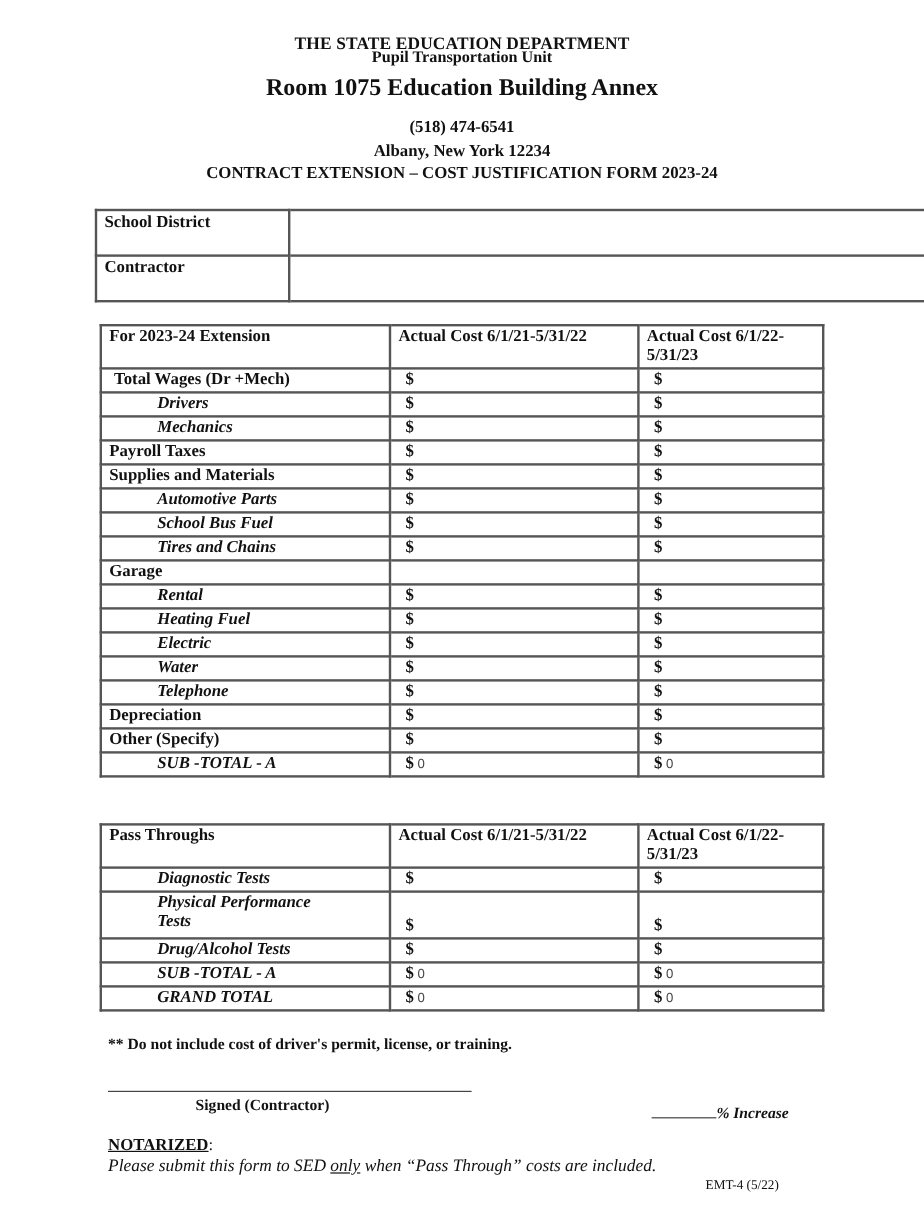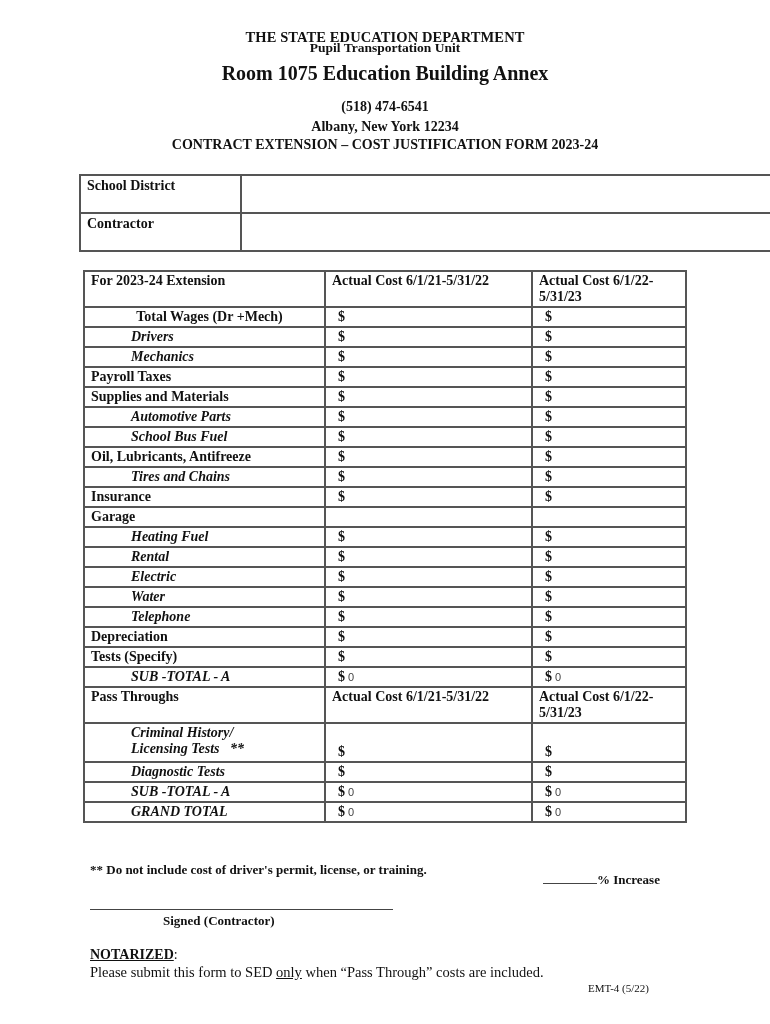--- a/index.html
+++ b/index.html
@@ -20,39 +20,39 @@
   .info td { height:34px; padding-top:2px; }
   .info td.lab { width:153px; }
 
   .costs { left:83px; top:270px; width:604px; }
   .costs td { height:16px; line-height:16px; padding-top:1px; padding-bottom:1px; }
   .costs td.c1 { width:193px; }
   .costs td.c2 { width:193px; padding-left:12px; }
   .costs td.c3 { padding-left:12px; }
   .costs td.hd { padding-left:6px; }
   .ind { padding-left:46px !important;font-style:italic; }
-  .ind1 { padding-left:10px !important;text-align:center; }
+  .ind1 { padding-left:10px !important; }
   .zero { font-family:"Liberation Sans", "DejaVu Sans", sans-serif; font-weight:normal; font-size:11px; color:#444; margin-left:3px; }
 
   .pass { left:83px; top:686px; width:604px; }
   .pass td { line-height:16px; padding-top:1px; padding-bottom:1px; }
   .pass td.c1 { width:193px; }
   .pass td.c2 { width:193px; padding-left:12px; vertical-align:bottom; }
   .pass td.c3 { padding-left:12px; vertical-align:bottom; }
   .pass td.hd { padding-left:6px; vertical-align:top; }
   .pass tr.tall td { height:35px; }
 
   .note { position:absolute; left:90px; top:862px; font-size:13px; font-weight:bold; }
   .sigline { position:absolute; left:90px; top:909px; width:303px; border-top:1.5px solid #444; }
   .siglabel { position:absolute; left:163px; top:913px; font-size:13px; font-weight:bold; }
-  .pct { position:absolute; left:543px; top:871px; font-size:13px; font-weight:bold; }
+  .pct { position:absolute; left:543px; top:919px; font-size:13px; font-weight:bold;font-style:italic; }
   .pct .blank { display:inline-block; width:54px; border-bottom:1.5px solid #444; height:12px; vertical-align:baseline; }
   .notar { position:absolute; left:90px; top:947px; font-size:14px; }
   .notar b { font-weight:bold;text-decoration:underline; }
-  .submit { position:absolute; left:90px; top:964px; font-size:14.5px; }
+  .submit { position:absolute; left:90px; top:964px; font-size:14.5px;font-style:italic; }
   .submit u { text-decoration:underline; }
   .formno { position:absolute; left:588px; top:982px; font-size:11px; }
 </style>
 </head>
 <body>
 
 <div class="hdr h1">THE STATE EDUCATION DEPARTMENT</div>
 <div class="hdr h2">Pupil Transportation Unit</div>
 <div class="hdr h3">Room 1075 Education Building Annex</div>
 <div class="hdr h4">Albany, New York 12234</div>
@@ -108,99 +108,94 @@
     <td class="c1 ind">Automotive Parts</td>
     <td class="c2">$</td>
     <td class="c3">$</td>
   </tr>
   <tr>
     <td class="c1 ind">School Bus Fuel</td>
     <td class="c2">$</td>
     <td class="c3">$</td>
   </tr>
   <tr>
-    <td class="c1">Oil, Lubricants, Antifreeze</td>
-    <td class="c2">$</td>
-    <td class="c3">$</td>
-  </tr>
-  <tr>
     <td class="c1 ind">Tires and Chains</td>
-    <td class="c2">$</td>
-    <td class="c3">$</td>
-  </tr>
-  <tr>
-    <td class="c1">Insurance</td>
     <td class="c2">$</td>
     <td class="c3">$</td>
   </tr>
   <tr>
     <td class="c1">Garage</td>
     <td class="c2"></td>
     <td class="c3"></td>
   </tr>
   <tr>
+    <td class="c1 ind">Rental</td>
+    <td class="c2">$</td>
+    <td class="c3">$</td>
+  </tr>
+  <tr>
     <td class="c1 ind">Heating Fuel</td>
     <td class="c2">$</td>
     <td class="c3">$</td>
   </tr>
   <tr>
-    <td class="c1 ind">Rental</td>
-    <td class="c2">$</td>
-    <td class="c3">$</td>
-  </tr>
-  <tr>
     <td class="c1 ind">Electric</td>
     <td class="c2">$</td>
     <td class="c3">$</td>
   </tr>
   <tr>
     <td class="c1 ind">Water</td>
     <td class="c2">$</td>
     <td class="c3">$</td>
   </tr>
   <tr>
     <td class="c1 ind">Telephone</td>
     <td class="c2">$</td>
     <td class="c3">$</td>
   </tr>
   <tr>
     <td class="c1">Depreciation</td>
     <td class="c2">$</td>
     <td class="c3">$</td>
   </tr>
   <tr>
-    <td class="c1">Tests (Specify)</td>
+    <td class="c1">Other (Specify)</td>
     <td class="c2">$</td>
     <td class="c3">$</td>
   </tr>
   <tr>
     <td class="c1 ind">SUB -TOTAL - A</td>
     <td class="c2"><span>$</span><span class="zero">0</span></td>
     <td class="c3"><span>$</span><span class="zero">0</span></td>
   </tr>
 </tbody>
   </table>
 
 <table class="pass">
   <tbody>
       <tr>
     <td class="c1 hd">Pass Throughs</td>
     <td class="c2 hd">Actual Cost 6/1/21-5/31/22</td>
     <td class="c3 hd">Actual Cost 6/1/22-5/31/23</td>
   </tr>
+  <tr>
+    <td class="c1 ind">Diagnostic Tests</td>
+    <td class="c2">$</td>
+    <td class="c3">$</td>
+  </tr>
   <tr class="tall">
     <td class="c1 ind">
-          <div>Criminal History/</div>
-          <div style="white-space:pre">Licensing Tests   **</div>
+          <div>Physical Performance</div>
+          <div>Tests</div>
         </td>
     <td class="c2">$</td>
     <td class="c3">$</td>
   </tr>
   <tr>
-    <td class="c1 ind">Diagnostic Tests</td>
+    <td class="c1 ind">Drug/Alcohol Tests</td>
     <td class="c2">$</td>
     <td class="c3">$</td>
   </tr>
   <tr>
     <td class="c1 ind">SUB -TOTAL - A</td>
     <td class="c2"><span>$</span><span class="zero">0</span></td>
     <td class="c3"><span>$</span><span class="zero">0</span></td>
   </tr>
   <tr>
     <td class="c1 ind">GRAND TOTAL</td>

